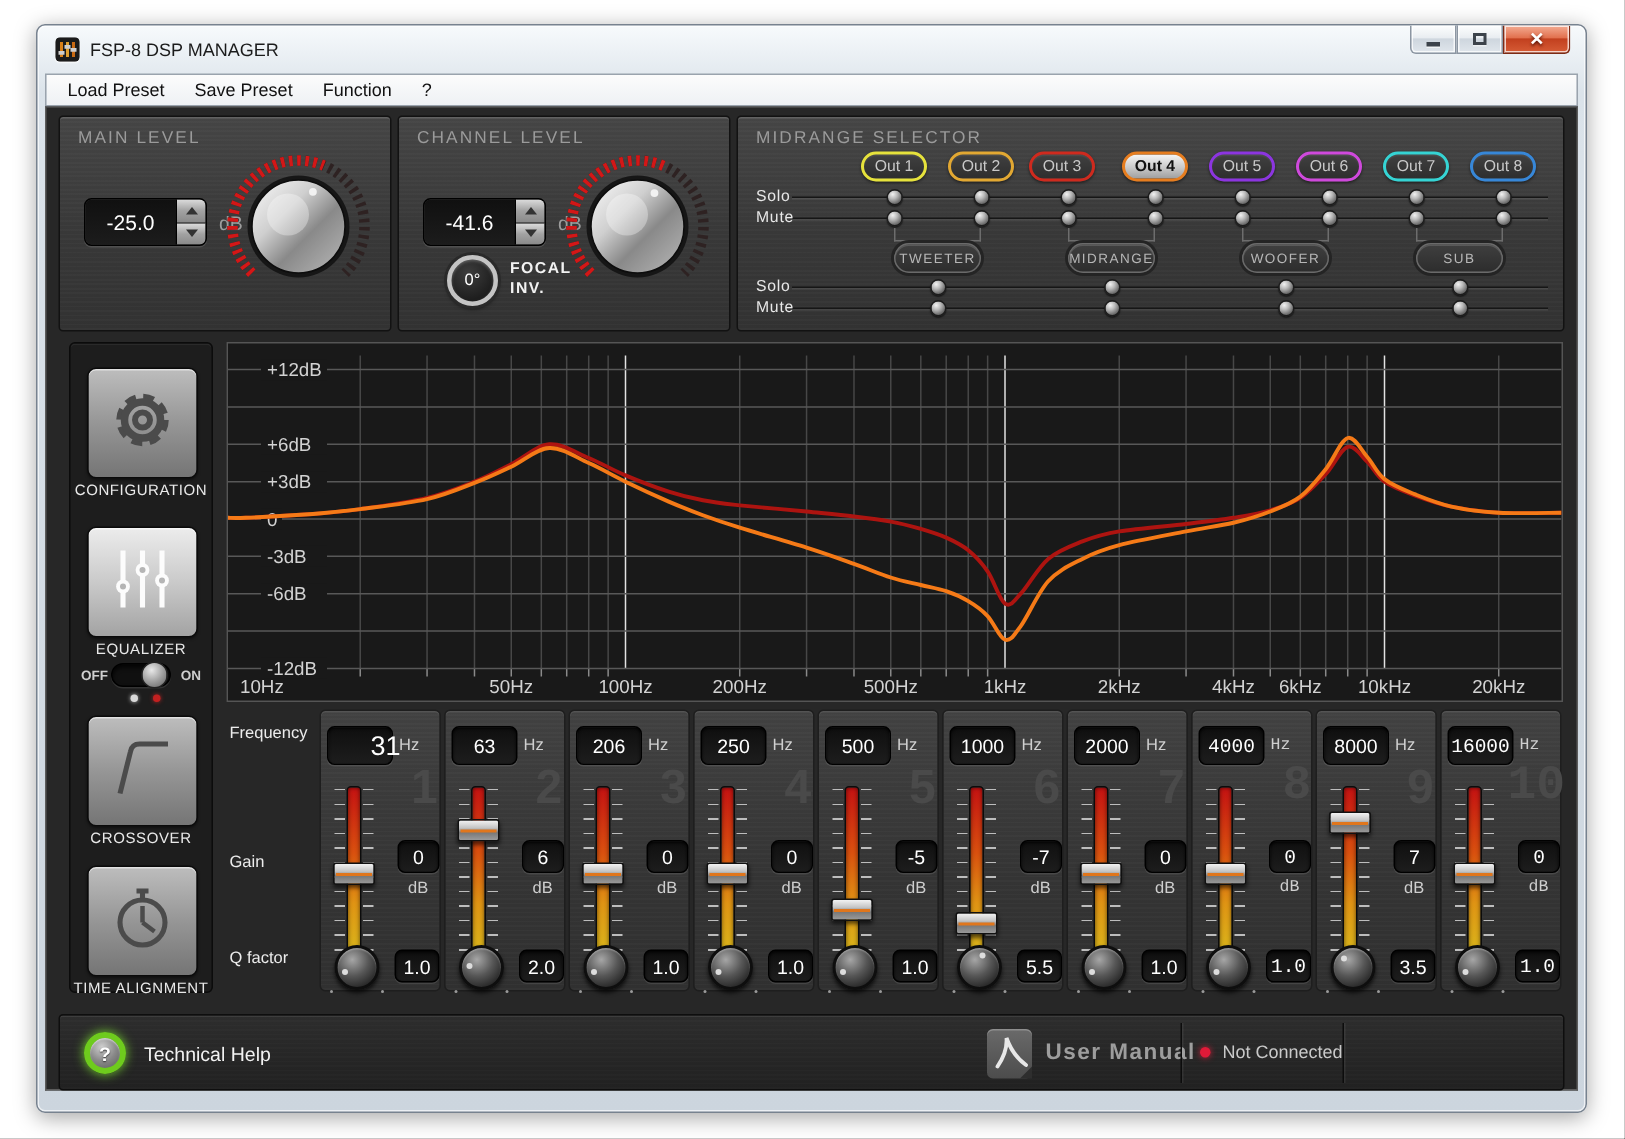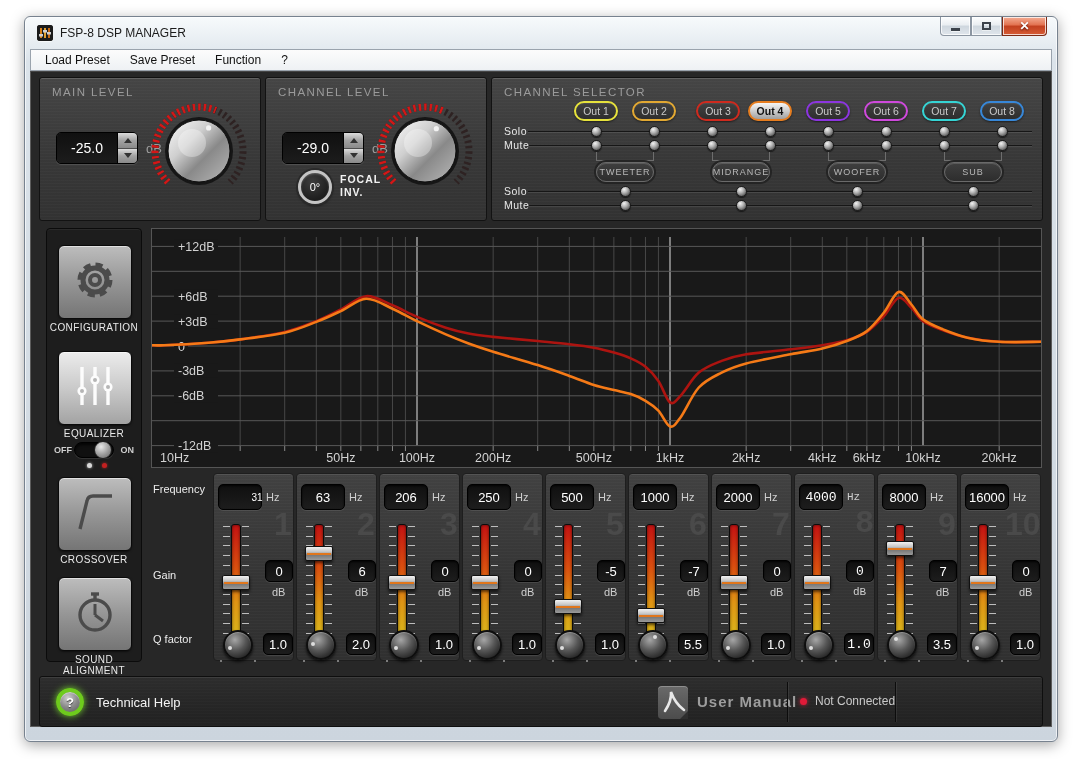--- a/index.html
+++ b/index.html
@@ -217,21 +217,21 @@
       <circle cx="52" cy="52" r="34" fill="#161616"></circle>
       <circle cx="52" cy="52" r="31" fill="url(#mtmain-knob)" stroke="#0d0d0d" stroke-width="1"></circle>
       <circle cx="45" cy="44" r="14" fill="rgba(255,255,255,0.55)" opacity="0.6"></circle>
       <circle cx="61.6" cy="28.9" r="2.6" fill="#f2f2f2"></circle>
     </svg></div>
     </div>
 
     <div class="panel" style="left:234px;top:5px;width:222px;height:144px;">
       <div class="panel-title">CHANNEL LEVEL</div>
       <div class="spinval" style="left:16px;top:54px;">
-        <div class="spin-display">-29.0</div>
+        <div class="spin-display">-41.6</div>
         <div class="spin-btns">
           <div class="spin-b">
               <span class="arr-up"></span>
             </div>
           <div class="spin-b">
               <span class="arr-dn"></span>
             </div>
         </div>
       </div>
       <span class="unit-label" style="left:106px;top:63px;">dB</span>
@@ -254,36 +254,36 @@
       <path d="M 20.89 83.11 A 44 44 0 1 1 83.11 83.11" fill="none" stroke="#2e2222" stroke-width="7" stroke-dasharray="2.4 3"></path>
       <path d="M 20.89 83.11 A 44 44 0 0 1 71.98 12.80" fill="none" stroke="#d31717" stroke-width="7" stroke-dasharray="2.4 3"></path>
       <circle cx="52" cy="52" r="34" fill="#161616"></circle>
       <circle cx="52" cy="52" r="31" fill="url(#mtchannel-knob)" stroke="#0d0d0d" stroke-width="1"></circle>
       <circle cx="45" cy="44" r="14" fill="rgba(255,255,255,0.55)" opacity="0.6"></circle>
       <circle cx="63.3" cy="29.7" r="2.6" fill="#f2f2f2"></circle>
     </svg></div>
     </div>
 
     <div class="panel" style="left:460px;top:5px;width:552px;height:144px;" id="chansel">
-      <div class="panel-title">CHANNEL SELECTOR</div>
+      <div class="panel-title">MIDRANGE SELECTOR</div>
     <div class="row-line" style="left: 36px; right: 10px; top: 53px;"></div>
         <div class="sm-label" style="left: 12px; top: 47px;">Solo</div>
         <div class="row-line" style="left: 36px; right: 10px; top: 67px;"></div>
         <div class="sm-label" style="left: 12px; top: 61px;">Mute</div>
         <div class="row-line" style="left: 36px; right: 10px; top: 113px;"></div>
         <div class="sm-label" style="left: 12px; top: 107px;">Solo</div>
         <div class="row-line" style="left: 36px; right: 10px; top: 127px;"></div>
         <div class="sm-label" style="left: 12px; top: 121px;">Mute</div>
         <div class="out-pill" style="left: 82px; top: 23px; border-color: rgb(230, 226, 60);">Out 1</div>
         <div class="led" style="left: 98.5px; top: 48px;"></div>
         <div class="led" style="left: 98.5px; top: 62px;"></div>
         <div class="out-pill" style="left: 140px; top: 23px; border-color: rgb(226, 168, 50);">Out 2</div>
         <div class="led" style="left: 156.5px; top: 48px;"></div>
         <div class="led" style="left: 156.5px; top: 62px;"></div>
-        <div class="out-pill" style="left: 204px; top: 23px; border-color: rgb(207, 42, 30);">Out 3</div>
+        <div class="out-pill" style="left: 194px; top: 23px; border-color: rgb(207, 42, 30);">Out 3</div>
         <div class="led" style="left: 214.5px; top: 48px;"></div>
         <div class="led" style="left: 214.5px; top: 62px;"></div>
         <div class="out-pill selected" style="left: 256px; top: 23px; border-color: rgb(230, 125, 31);">Out 4</div>
         <div class="led" style="left: 272.5px; top: 48px;"></div>
         <div class="led" style="left: 272.5px; top: 62px;"></div>
         <div class="out-pill" style="left: 314px; top: 23px; border-color: rgb(140, 53, 224);">Out 5</div>
         <div class="led" style="left: 330.5px; top: 48px;"></div>
         <div class="led" style="left: 330.5px; top: 62px;"></div>
         <div class="out-pill" style="left: 372px; top: 23px; border-color: rgb(207, 73, 220);">Out 6</div>
         <div class="led" style="left: 388.5px; top: 48px;"></div>
@@ -370,21 +370,21 @@
               <g stroke="#4b4b4b" fill="none">
             <circle cx="23" cy="26" r="15" stroke-width="3.4"></circle>
             <line x1="23" y1="26" x2="23" y2="15" stroke-width="3"></line>
                 <line x1="23" y1="26" x2="31" y2="32" stroke-width="3"></line>
             <line x1="19" y1="5" x2="27" y2="5" stroke-width="3.4"></line>
                 <line x1="23" y1="5" x2="23" y2="10" stroke-width="3.4"></line>
               </g>
             </svg>
         </span>
       </div>
-      <div class="side-label" style="top:425px;">SOUND ALIGNMENT</div>
+      <div class="side-label" style="top:425px;">TIME ALIGNMENT</div>
     </div>
 
     <div class="graph" id="graph"><svg width="889" height="238" viewBox="0 0 889 238">
           <line x1="88.16058890298724" y1="8" x2="88.16058890298724" y2="216.6" stroke="#474747" stroke-width="1"></line>
           <line x1="88.16058890298724" y1="216.6" x2="88.16058890298724" y2="222" stroke="#8a8a8a" stroke-width="1"></line>
           <line x1="132.7116774440746" y1="8" x2="132.7116774440746" y2="216.6" stroke="#474747" stroke-width="1"></line>
           <line x1="132.7116774440746" y1="216.6" x2="132.7116774440746" y2="222" stroke="#8a8a8a" stroke-width="1"></line>
           <line x1="164.3211778059745" y1="8" x2="164.3211778059745" y2="216.6" stroke="#474747" stroke-width="1"></line>
           <line x1="164.3211778059745" y1="216.6" x2="164.3211778059745" y2="222" stroke="#8a8a8a" stroke-width="1"></line>
           <line x1="188.83941109701277" y1="8" x2="188.83941109701277" y2="216.6" stroke="#474747" stroke-width="1"></line>
@@ -470,21 +470,21 @@
           <text x="847.1605889029872" y="233" font-size="12.5" fill="#d2d2d2" text-anchor="middle" font-family="Liberation Sans, sans-serif">20kHz</text>
           <path d="M 0.0 116.2 C 2.0 116.2, 2.6 116.6, 12.0 116.2 C 21.4 115.8, 43.9 114.6, 56.6 113.7 C 69.2 112.7, 75.5 112.2, 88.2 110.4 C 100.9 108.6, 120.0 105.9, 132.7 102.9 C 145.4 99.8, 155.0 95.8, 164.3 92.1 C 173.7 88.4, 180.5 84.6, 188.8 80.5 C 197.2 76.3, 205.6 67.9, 214.2 67.2 C 222.8 66.5, 232.0 72.9, 240.5 76.3 C 248.9 79.8, 256.1 84.2, 265.0 87.9 C 273.9 91.7, 285.2 96.0, 293.8 98.7 C 302.4 101.5, 308.8 103.0, 316.6 104.5 C 324.5 106.1, 329.6 106.6, 341.2 107.9 C 352.7 109.1, 373.0 110.8, 385.7 112.0 C 398.4 113.3, 408.0 114.2, 417.3 115.3 C 426.7 116.4, 434.4 117.3, 441.8 118.7 C 449.3 120.0, 455.7 121.8, 461.9 123.6 C 468.0 125.4, 473.5 127.1, 478.8 129.4 C 484.1 131.8, 488.9 134.0, 493.5 137.8 C 498.1 141.5, 502.3 145.9, 506.4 151.9 C 510.5 157.8, 514.3 170.9, 518.0 173.4 C 521.7 175.9, 523.7 171.8, 528.5 166.8 C 533.3 161.8, 540.0 149.4, 546.8 143.6 C 553.7 137.8, 561.8 135.0, 569.6 131.9 C 577.5 128.9, 582.6 127.2, 594.2 125.3 C 605.7 123.4, 626.0 121.8, 638.7 120.3 C 651.4 118.8, 661.0 117.7, 670.3 116.2 C 679.7 114.6, 687.4 113.4, 694.8 111.2 C 702.3 109.0, 708.7 106.9, 714.9 102.9 C 721.0 98.9, 726.5 92.8, 731.8 87.1 C 737.1 81.4, 741.9 70.2, 746.5 68.9 C 751.1 67.5, 755.3 74.9, 759.4 78.8 C 763.5 82.7, 765.7 88.4, 771.0 92.1 C 776.3 95.8, 783.6 98.5, 791.0 101.2 C 798.5 104.0, 806.2 106.8, 815.6 108.7 C 824.9 110.6, 834.9 112.2, 847.2 112.8 C 859.4 113.5, 882.0 112.8, 889.0 112.8" fill="none" stroke="#ad1410" stroke-width="2.6" stroke-linejoin="round"></path>
           <path d="M 0.0 116.2 C 2.0 116.2, 2.6 116.6, 12.0 116.2 C 21.4 115.8, 43.9 114.6, 56.6 113.7 C 69.2 112.7, 75.5 112.0, 88.2 110.4 C 100.9 108.7, 120.0 106.6, 132.7 103.7 C 145.4 100.8, 155.0 96.5, 164.3 92.9 C 173.7 89.3, 180.5 86.0, 188.8 82.1 C 197.2 78.3, 205.6 70.1, 214.2 69.7 C 222.8 69.3, 232.0 75.9, 240.5 79.7 C 248.9 83.4, 256.1 87.8, 265.0 92.1 C 273.9 96.4, 285.2 101.6, 293.8 105.4 C 302.4 109.1, 308.8 111.6, 316.6 114.5 C 324.5 117.4, 329.6 119.2, 341.2 122.8 C 352.7 126.4, 373.0 132.1, 385.7 136.1 C 398.4 140.1, 408.0 143.6, 417.3 146.9 C 426.7 150.2, 434.4 153.7, 441.8 156.0 C 449.3 158.4, 455.7 159.5, 461.9 161.0 C 468.0 162.5, 473.5 163.3, 478.8 165.1 C 484.1 166.9, 488.9 169.0, 493.5 171.8 C 498.1 174.5, 502.3 177.5, 506.4 181.7 C 510.5 186.0, 514.3 196.4, 518.0 197.5 C 521.7 198.6, 523.7 194.9, 528.5 188.4 C 533.3 181.9, 540.0 166.0, 546.8 158.5 C 553.7 151.0, 561.8 147.6, 569.6 143.6 C 577.5 139.5, 582.6 137.5, 594.2 134.4 C 605.7 131.4, 626.0 127.8, 638.7 125.3 C 651.4 122.8, 661.0 121.7, 670.3 119.5 C 679.7 117.3, 687.4 114.9, 694.8 112.0 C 702.3 109.1, 708.7 106.8, 714.9 102.1 C 721.0 97.4, 726.5 90.3, 731.8 83.8 C 737.1 77.3, 741.9 64.4, 746.5 63.0 C 751.1 61.7, 755.3 70.9, 759.4 75.5 C 763.5 80.1, 765.7 86.3, 771.0 90.4 C 776.3 94.6, 783.6 97.4, 791.0 100.4 C 798.5 103.4, 806.2 106.6, 815.6 108.7 C 824.9 110.8, 834.9 112.2, 847.2 112.8 C 859.4 113.5, 882.0 112.8, 889.0 112.8" fill="none" stroke="#f57a17" stroke-width="2.6" stroke-linejoin="round"></path>
         </svg></div>
 
     <div class="bands" id="bands">
       <div class="row-lab" style="top:12px;">Frequency</div>
       <div class="row-lab" style="top:98px;">Gain</div>
       <div class="row-lab" style="top:162px;">Q factor</div>
     <div class="band-col" style="left: 62px;">
-          <div class="vbox" style="left: 4px; top: 10px; width: 44px; height: 26px; font-size: 10px; padding-left: 34px;">31</div>
+          <div class="vbox" style="left: 4px; top: 10px; width: 44px; height: 26px; font-size: 18px; padding-left: 34px;">31</div>
           <div class="mini-unit" style="left: 52px; top: 17px;">Hz</div>
           <div class="band-num" style="left: 60px; top: 34px;">1</div>
           <div class="sl-ticks" style="left: 9px; top: 52px; height: 112px;"></div>
           <div class="sl-ticks" style="left: 28px; top: 52px; height: 112px;"></div>
           <div class="sl-track" style="left: 17px; top: 50px; height: 116px;"></div>
           <div class="sl-handle" style="left: 8px; top: 100.5px;"></div>
           <div class="vbox" style="left: 51px; top: 86px; width: 28px; height: 22px; font-size: 13px;">0</div>
           <div class="mini-unit" style="left: 58px; top: 112px;">dB</div>
           <div class="q-knob" style="left: 9px; top: 156px;">
             <div class="q-dot" style="left: 3px; top: 14px;"></div>
@@ -622,21 +622,21 @@
           <div class="sl-handle" style="left: 8px; top: 66.7px;"></div>
           <div class="vbox" style="left: 51px; top: 86px; width: 28px; height: 22px; font-size: 13px;">7</div>
           <div class="mini-unit" style="left: 58px; top: 112px;">dB</div>
           <div class="q-knob" style="left: 9px; top: 156px;">
             <div class="q-dot" style="left: 5.3px; top: 4.7px;"></div>
           </div>
           <div class="q-mark" style="left: 6px; top: 186px;"></div>
           <div class="q-mark" style="left: 40px; top: 186px;"></div>
           <div class="vbox" style="left: 49px; top: 159px; width: 30px; height: 22px; font-size: 13px;">3.5</div>
         </div>
-        <div class="band-col" style="left: 809px;">
+        <div class="band-col" style="left: 809px; font-family: Liberation Mono, monospace;">
           <div class="vbox" style="left: 4px; top: 10px; width: 44px; height: 26px; font-size: 13px;">16000</div>
           <div class="mini-unit" style="left: 52px; top: 17px;">Hz</div>
           <div class="band-num" style="left: 44px; top: 34px;">10</div>
           <div class="sl-ticks" style="left: 9px; top: 52px; height: 112px;"></div>
           <div class="sl-ticks" style="left: 28px; top: 52px; height: 112px;"></div>
           <div class="sl-track" style="left: 17px; top: 50px; height: 116px;"></div>
           <div class="sl-handle" style="left: 8px; top: 100.5px;"></div>
           <div class="vbox" style="left: 51px; top: 86px; width: 28px; height: 22px; font-size: 13px;">0</div>
           <div class="mini-unit" style="left: 58px; top: 112px;">dB</div>
           <div class="q-knob" style="left: 9px; top: 156px;">

